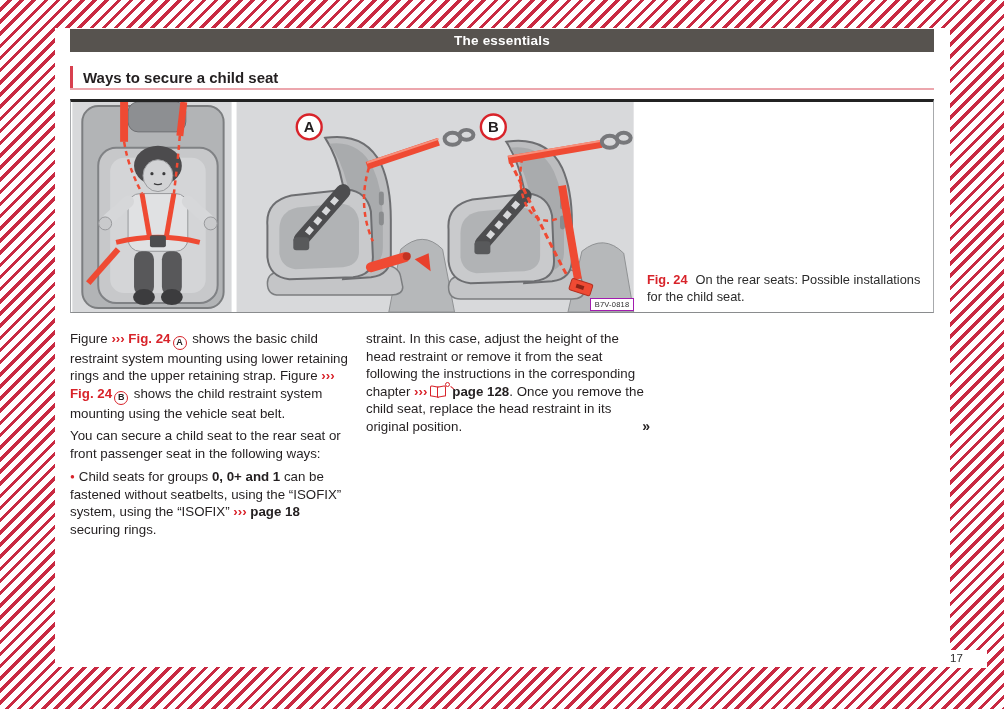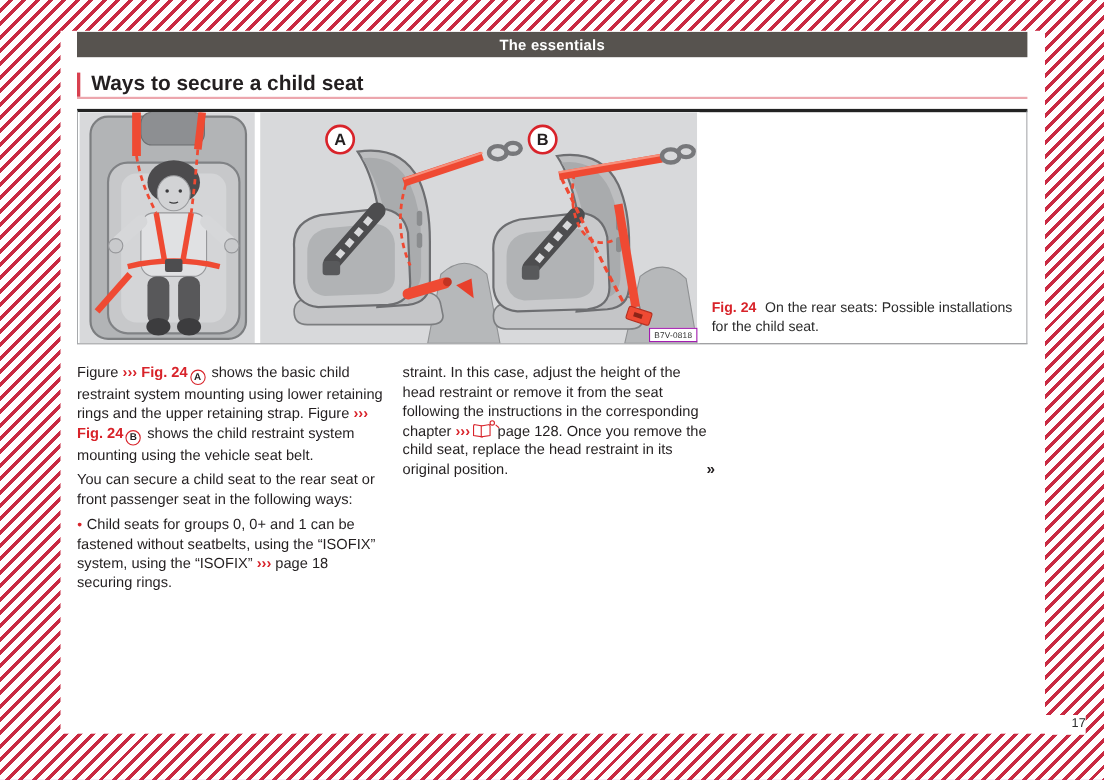--- a/index.html
+++ b/index.html
@@ -9,44 +9,44 @@
     --hdr:#57534f;
     --ill-red:#ef4a33;
   }
   *{margin:0;padding:0;box-sizing:border-box;}
   body{font-family:"Liberation Sans",sans-serif;color:var(--ink);}
   .canvas{position:relative;width:1004px;height:709px;overflow:hidden;background:#a21caf;}
   .stripes{position:absolute;inset:0;
     background:repeating-linear-gradient(135deg,#ffffff 0 5.4px,var(--stripe) 5.4px 8.6px);}
   .page-white{position:absolute;left:55px;top:28px;width:895px;height:639px;background:#fff;}
   .notch{position:absolute;left:950px;top:650px;width:37px;height:18px;background:#fff;
-    font-size:11.5px;color:#2d2d2d;text-align:right;line-height:17px;}
+    font-size:11.5px;color:#2d2d2d;text-align:left;line-height:17px;}
   
   .hdr-bar{position:absolute;left:15px;top:1px;width:864px;height:23px;background:var(--hdr);
     color:#fff;font-weight:bold;font-size:13.5px;text-align:center;line-height:23px;letter-spacing:.2px;}
   
   .sec{position:absolute;left:15px;top:38px;width:864px;height:22px;border-left:3px solid #d8404f;
     padding-left:10px;display:flex;align-items:center;}
-  .sec h2{font-size:19px;font-weight:bold;color:var(--ink);}
+  .sec h2{font-size:15px;font-weight:bold;color:var(--ink);}
   .sec-rule{position:absolute;left:15px;top:60px;width:864px;height:2px;background:#eca6ad;}
   
   .figbox{position:absolute;left:15px;top:71px;width:864px;height:214px;background:#fff;
     border-top:3px solid #232323;border-right:1px solid #a7a9ac;border-bottom:1px solid #8a8c8e;border-left:1px solid #a7a9ac;}
   .illus{position:absolute;left:0;top:0;width:565px;height:210px;background:#fff;}
   .imgcode{position:absolute;left:519px;top:196px;width:44px;height:13px;background:#fff;
     border:1px solid #a21caf;font-size:7.5px;line-height:11px;text-align:center;color:#2d2d2d;letter-spacing:.2px;}
   .figcap{position:absolute;left:576px;right:10px;bottom:7px;font-size:12.8px;line-height:17px;color:#2b2b2b;}
   .figcap .flabel{color:var(--red);font-weight:bold;margin-right:8px;}
   
   .col{position:absolute;top:302px;width:282px;font-size:13.3px;line-height:17.6px;color:var(--ink);}
   .col-left{left:15px;}
   .col-right{left:311px;}
   .para{position:relative;margin-bottom:5px;}
   .dot{color:var(--red);font-size:8px;vertical-align:1.5px;margin-right:4px;}
-  .seg-b{font-weight:normal;}
+  .seg-b{font-weight:bold;}
   .seg-ref{color:var(--red);font-weight:bold;}
   .seg-cont{position:absolute;right:-2px;bottom:0;font-weight:bold;font-size:14px;}
   .circ{display:inline-flex;align-items:center;justify-content:center;width:14px;height:14px;
     border:1.4px solid var(--red);border-radius:50%;font-size:9px;font-weight:bold;color:var(--ink);
     vertical-align:-2px;margin:0 2px;background:#fff;}
   .icn-book{display:inline-block;position:relative;width:18px;height:12px;margin:0 4px 0 3px;vertical-align:-1px;}
   .icn-book::before,.icn-book::after{content:"";position:absolute;bottom:0;width:7px;height:9px;
     border:1.3px solid var(--red);background:#fff;}
   .icn-book::before{left:0;transform:skewY(9deg);border-right-width:.5px;border-top-left-radius:2px;}
   .icn-book::after{left:7px;transform:skewY(-9deg);border-left-width:.5px;border-top-right-radius:2px;}

